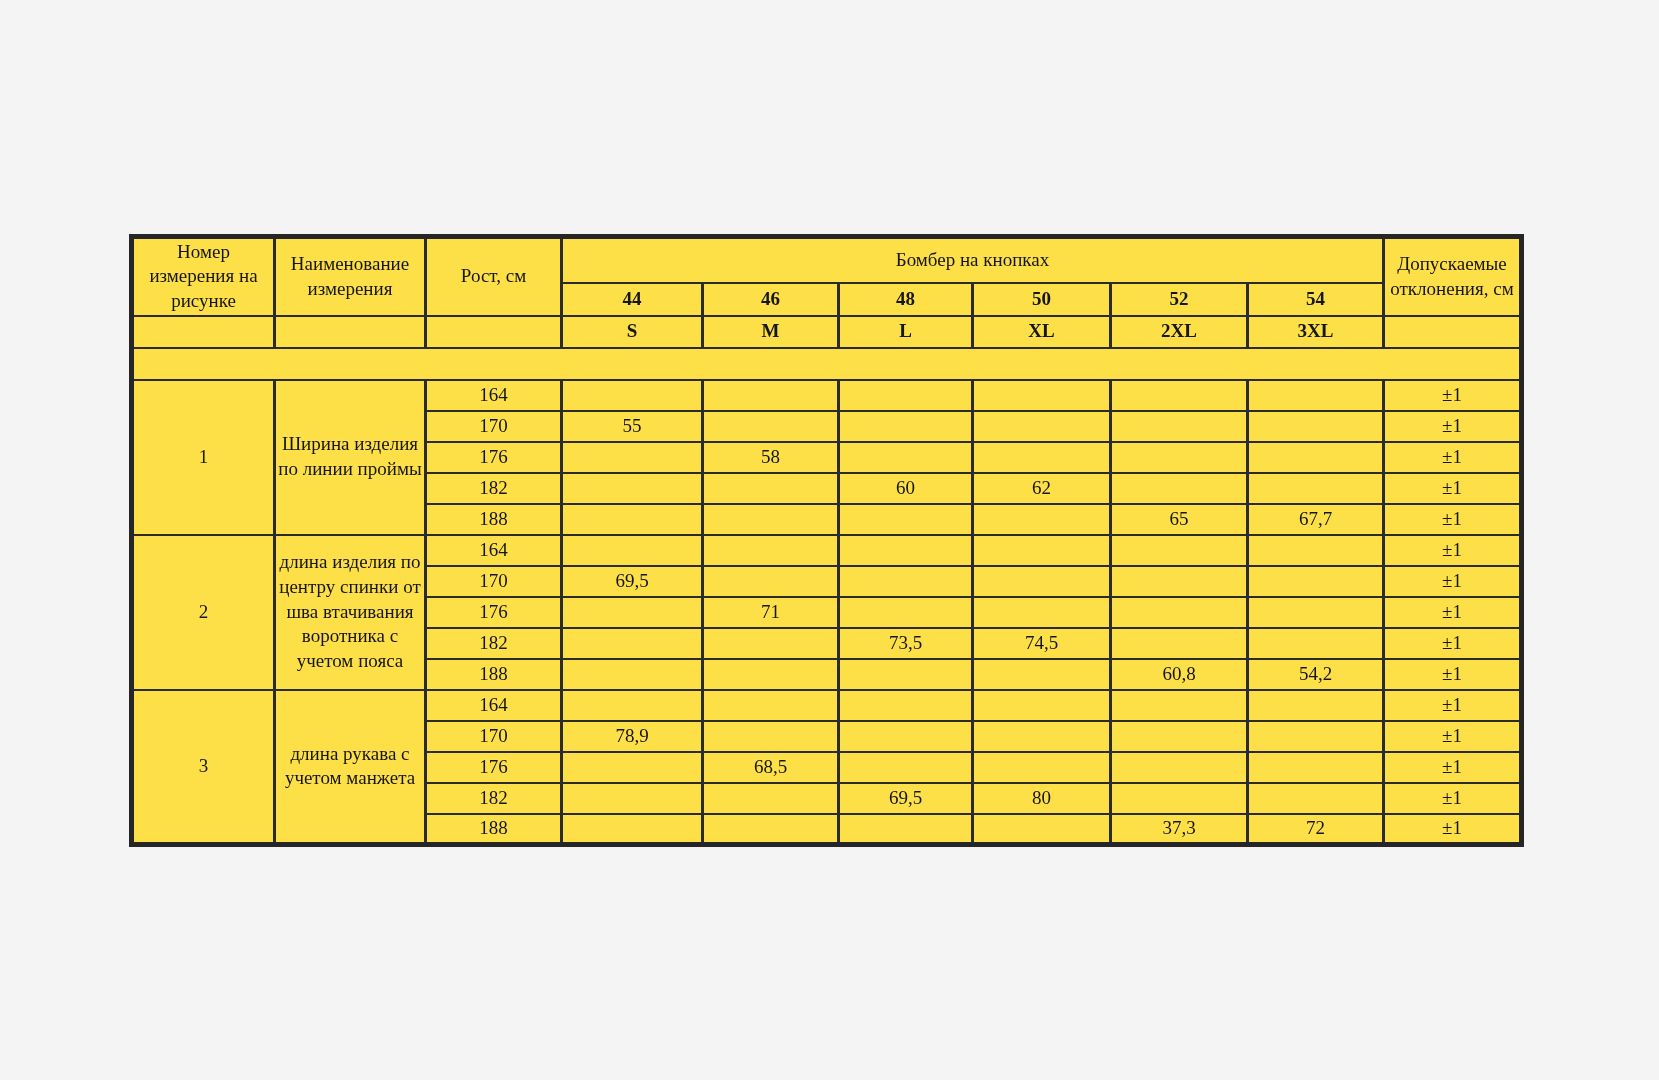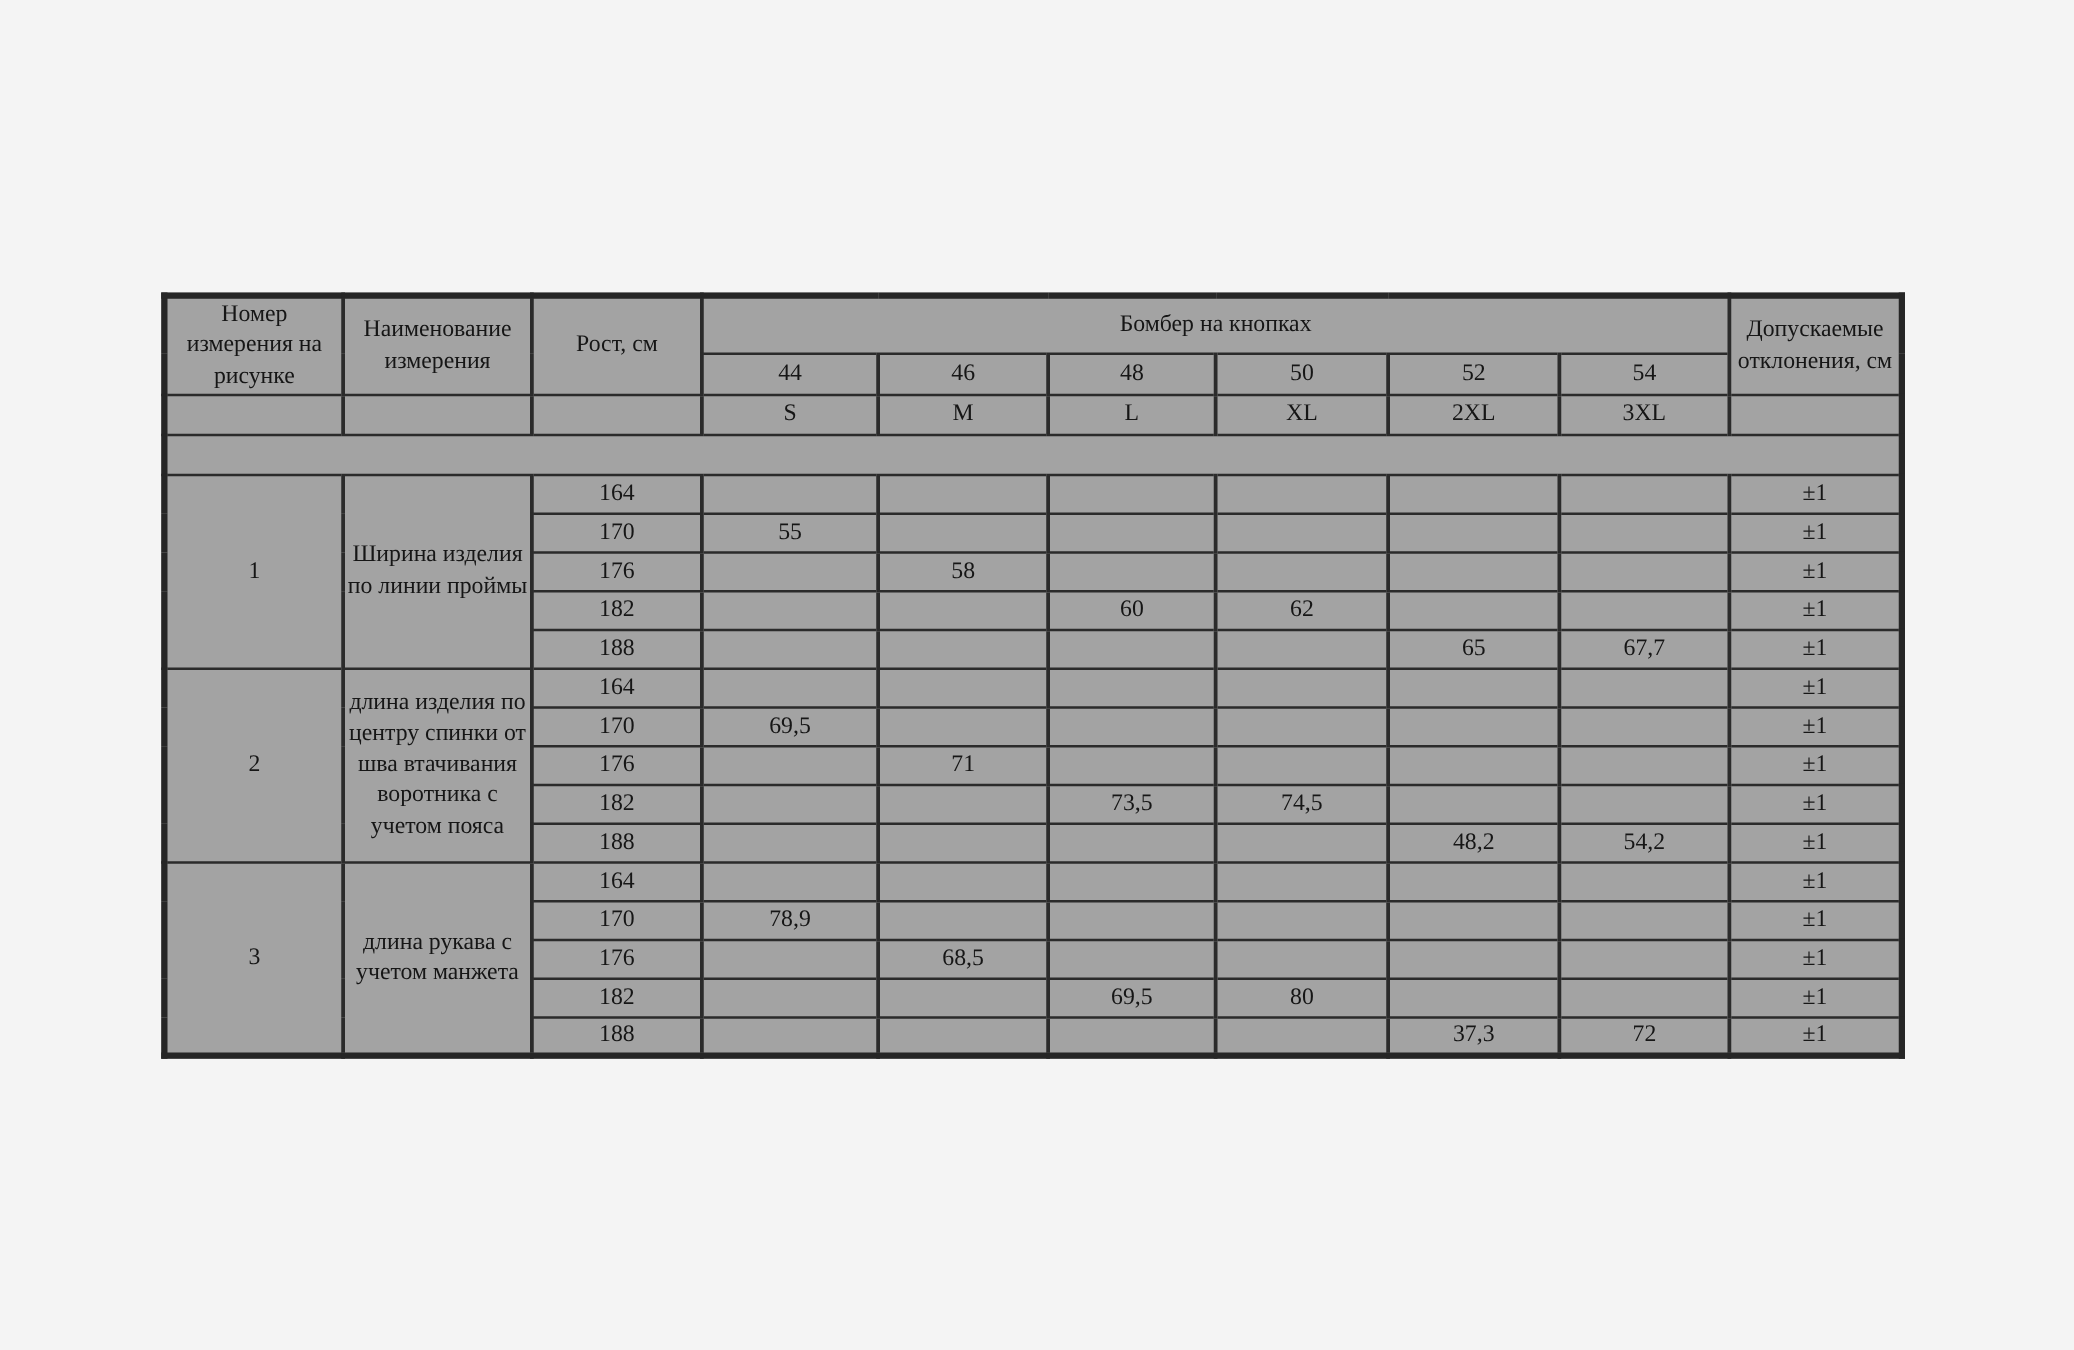--- a/index.html
+++ b/index.html
@@ -18,21 +18,21 @@
     height: 1080px;
   }
   table.size-chart {
     position: absolute;
     left: 129px;
     top: 234px;
     width: 1390px;
     border-collapse: collapse;
     table-layout: fixed;
     border: 5px solid #262626;
-    background: #a3a3a3;
+    background: #fde047;
   }
   table.size-chart td {
     border: 2px solid #2b2b2b;
     border-left-width: 3px;
     border-right-width: 3px;
     padding: 0;
     text-align: center;
     vertical-align: middle;
     font-size: 19px;
     line-height: 1.3;
@@ -53,21 +53,21 @@
   td.hdr-height {
     font-size: 20px;
     vertical-align: bottom;
     padding-bottom: 5px;
   }
   td.product-title {
     font-size: 26px;
     vertical-align: middle;
     line-height: 1.1;
   }
-  td.size-cell { font-size: 20px; }
+  td.size-cell { font-size: 20px; font-weight: bold; }
   td.group-number {
     vertical-align: top;
     padding-top: 5px;
   }
   td.group-name {
     vertical-align: top;
     padding: 3px 9px 0 9px;
     line-height: 1.28;
   }
   td.gap-cell { border-left-width: 5px; border-right-width: 5px; }
@@ -215,21 +215,21 @@
           <td></td>
           <td></td>
           <td>±1</td>
         </tr>
         <tr class="r-body">
           <td>188</td>
           <td></td>
           <td></td>
           <td></td>
           <td></td>
-          <td>48,2</td>
+          <td>60,8</td>
           <td>54,2</td>
           <td>±1</td>
         </tr>
         <tr class="r-body">
           <td rowspan="5" class="group-number">3</td>
           <td rowspan="5" class="group-name">длина рукава с учетом манжета</td>
           <td>164</td>
           <td></td>
           <td></td>
           <td></td>

